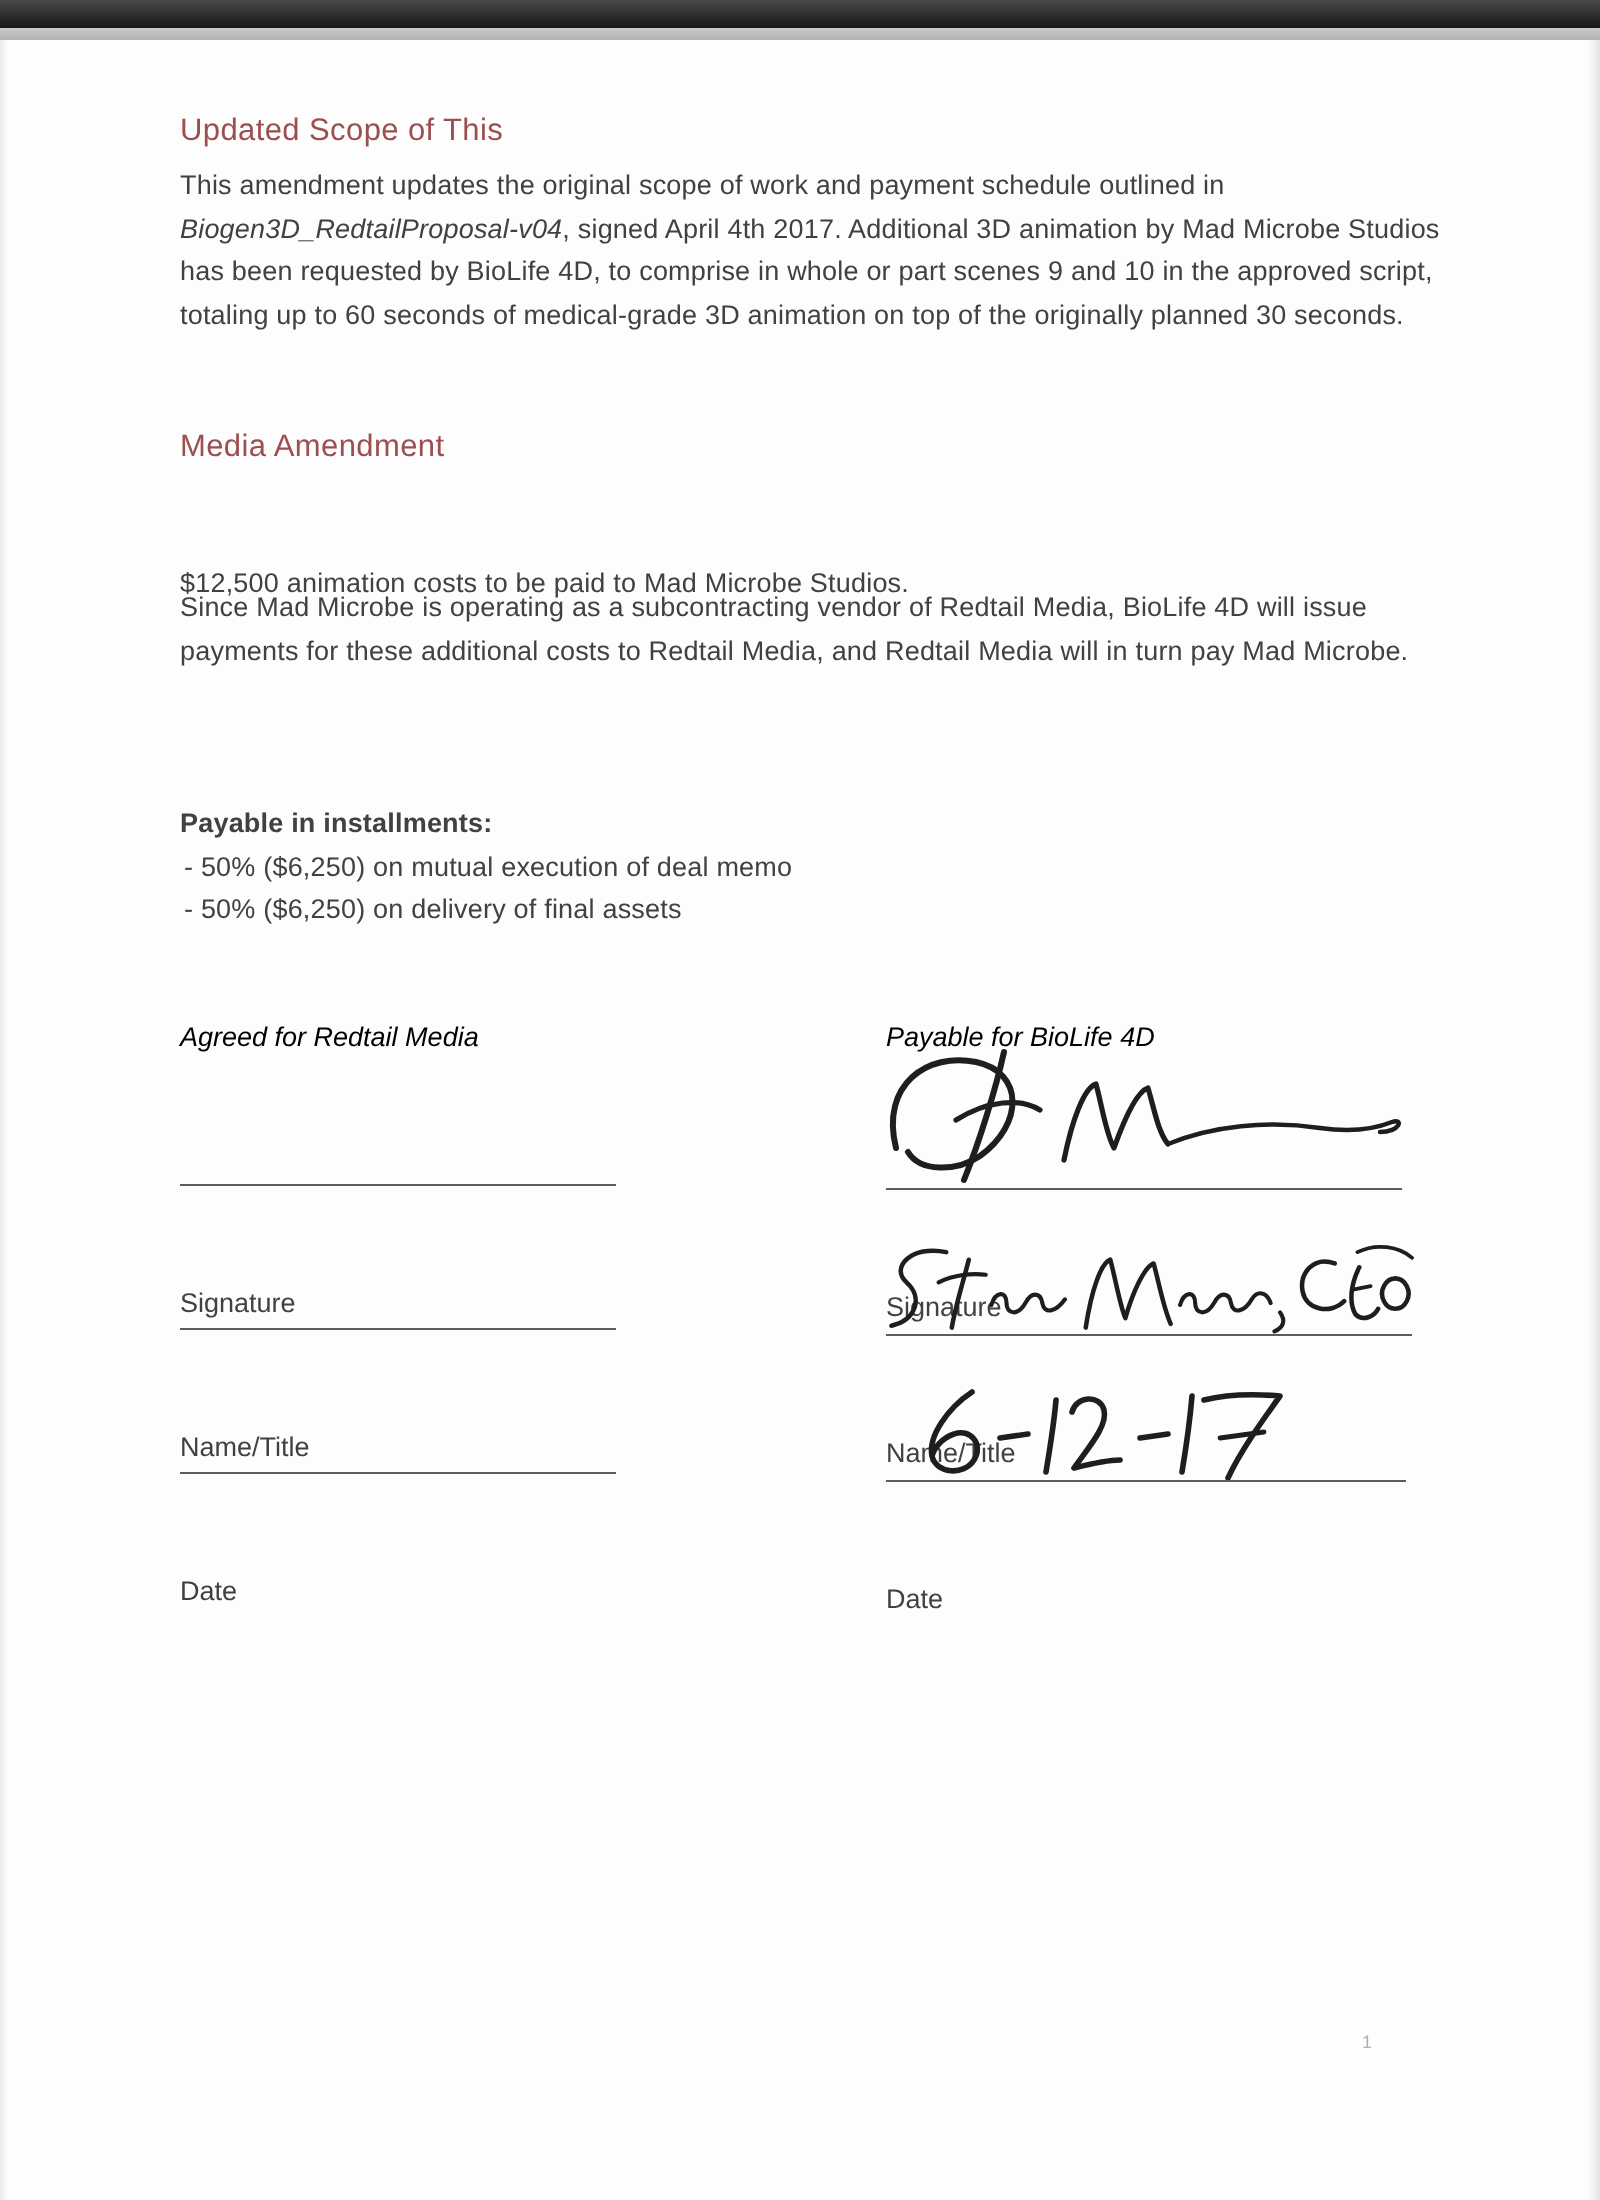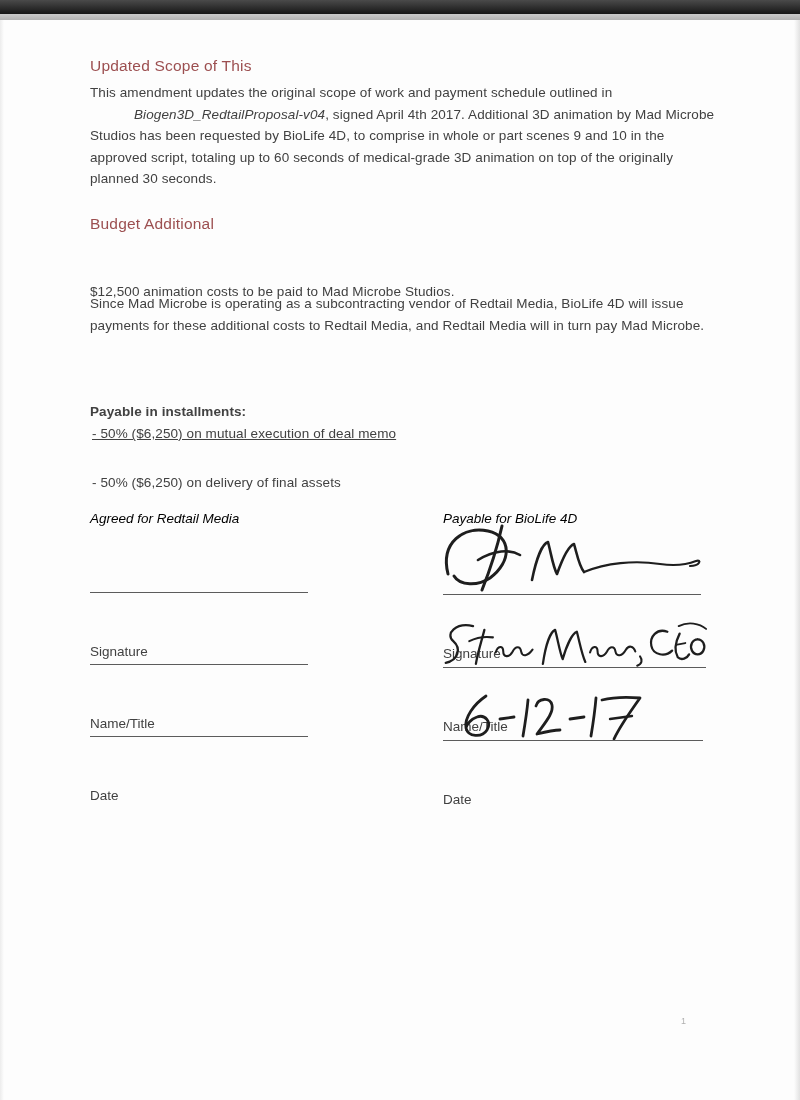--- a/index.html
+++ b/index.html
@@ -22,50 +22,50 @@
     background:linear-gradient(to bottom,#4a4a4a,#161616);}
 
   .abs{position:absolute;}
   .heading{
     font-size:15.5px;letter-spacing:.2px;color:#9c4f50;font-weight:400;
   }
   .body-text{
     font-size:13.5px;line-height:21.5px;color:#414141;letter-spacing:.1px;margin-top:32px;
   }
   .para{width:630px;margin:0;}
-  .italic{font-style:italic;margin-left:44px;}
+  .italic{font-style:italic;}
   .sig-line{border-top:1px solid #5c5c5c;height:0;}
   .sig-label{font-size:13.5px;color:#414141;margin-top:43px;}
   .agreed{font-size:13.5px;color:#000000;font-style:italic;}
   .ink{stroke:#1e1e1e;fill:none;stroke-linecap:round;stroke-linejoin:round;}
   .page-num{font-size:9px;color:#b0b0b0;}
 </style>
 </head>
 <body>
 
 <div class="paper"></div>
 <div class="top-edge abs"></div>
 <div class="left-edge abs"></div>
 <div class="right-edge abs"></div>
 
 <div class="abs heading" style="left:90px;top:57px;">Updated Scope of This</div>
 
 <p class="abs body-text para" style="left:90px;top:82px;"><span>This amendment updates the original scope of work and payment schedule outlined in </span><span class="italic">Biogen3D_RedtailProposal-v04</span><span>, signed April 4th 2017. Additional 3D animation by Mad Microbe Studios has been requested by BioLife 4D, to comprise in whole or part scenes 9 and 10 in the approved script, totaling up to 60 seconds of medical-grade 3D animation on top of the originally planned 30 seconds.</span></p>
 
-<div class="abs heading" style="left:90px;top:215px;">Budget Additional</div>
+<div class="abs heading" style="left:90px;top:215px;">Media Amendment</div>
 
 <div class="abs body-text" style="left:90px;top:249px;">$12,500 animation costs to be paid to Mad Microbe Studios.</div>
 
 <p class="abs body-text para" style="left:90px;top:293px;margin:0;width:634px;">Since Mad Microbe is operating as a subcontracting vendor of Redtail Media, BioLife 4D will issue payments for these additional costs to Redtail Media, and Redtail Media will in turn pay Mad Microbe.</p>
 
 <div class="abs body-text" style="left:90px;top:369px;font-weight:bold;">Payable in installments:</div>
 
-<div class="abs body-text" style="left:92px;top:391px;text-decoration:underline;">-  50% ($6,250) on mutual execution of deal memo</div>
+<div class="abs body-text" style="left:92px;top:391px;">-  50% ($6,250) on mutual execution of deal memo</div>
 
-<div class="abs body-text" style="left:92px;top:440px;">-  50% ($6,250) on delivery of final assets</div>
+<div class="abs body-text" style="left:92px;top:412px;">-  50% ($6,250) on delivery of final assets</div>
 
 <div class="abs agreed" style="left:90px;top:511px;">Agreed for Redtail Media</div>
 
 <div class="abs sig-line" style="left:90px;top:592px;width:218px;"></div>
 <div class="abs sig-label" style="left:90px;top:601px;">Signature</div>
 
 <div class="abs sig-line" style="left:90px;top:664px;width:218px;"></div>
 <div class="abs sig-label" style="left:90px;top:673px;">Name/Title</div>
 
 <div class="abs sig-line" style="left:90px;top:736px;width:218px;"></div>

